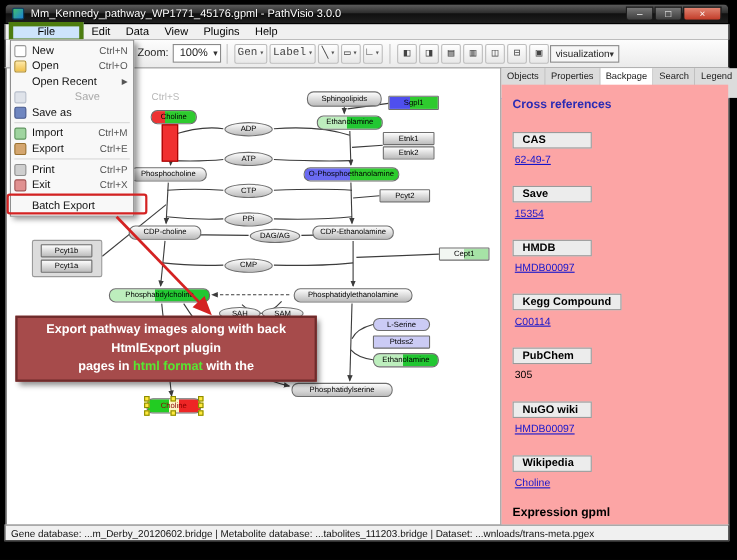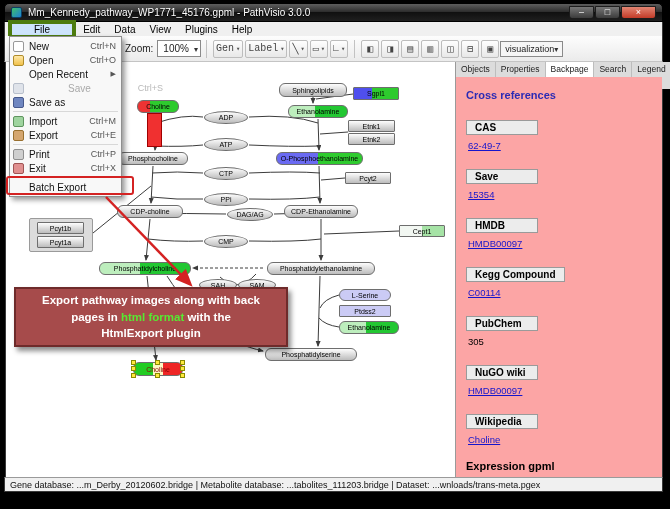--- a/index.html
+++ b/index.html
@@ -349,17 +349,17 @@
     <defs>
       <marker id="rah" markerWidth="8" markerHeight="8" refX="5.5" refY="3" orient="auto">
         <path d="M0,0 L7,3 L0,6 z" fill="#d42222"></path>
       </marker>
     </defs>
     <path d="M106,197 L190,284" stroke="#d42222" stroke-width="2.5" fill="none" marker-end="url(#rah)"></path>
   </svg>
 
   <div class="callout" id="callout" style="background: rgb(166, 75, 75);">
     <div>Export pathway images along with back</div>
+    <div>HtmlExport plugin</div>
     <div><span>pages in </span><span id="callout-hl" style="color: rgb(87, 232, 50);">html format</span><span> with the</span></div>
-    <div>HtmlExport plugin</div>
   </div>
 
 </div>
 
 </body></html>

